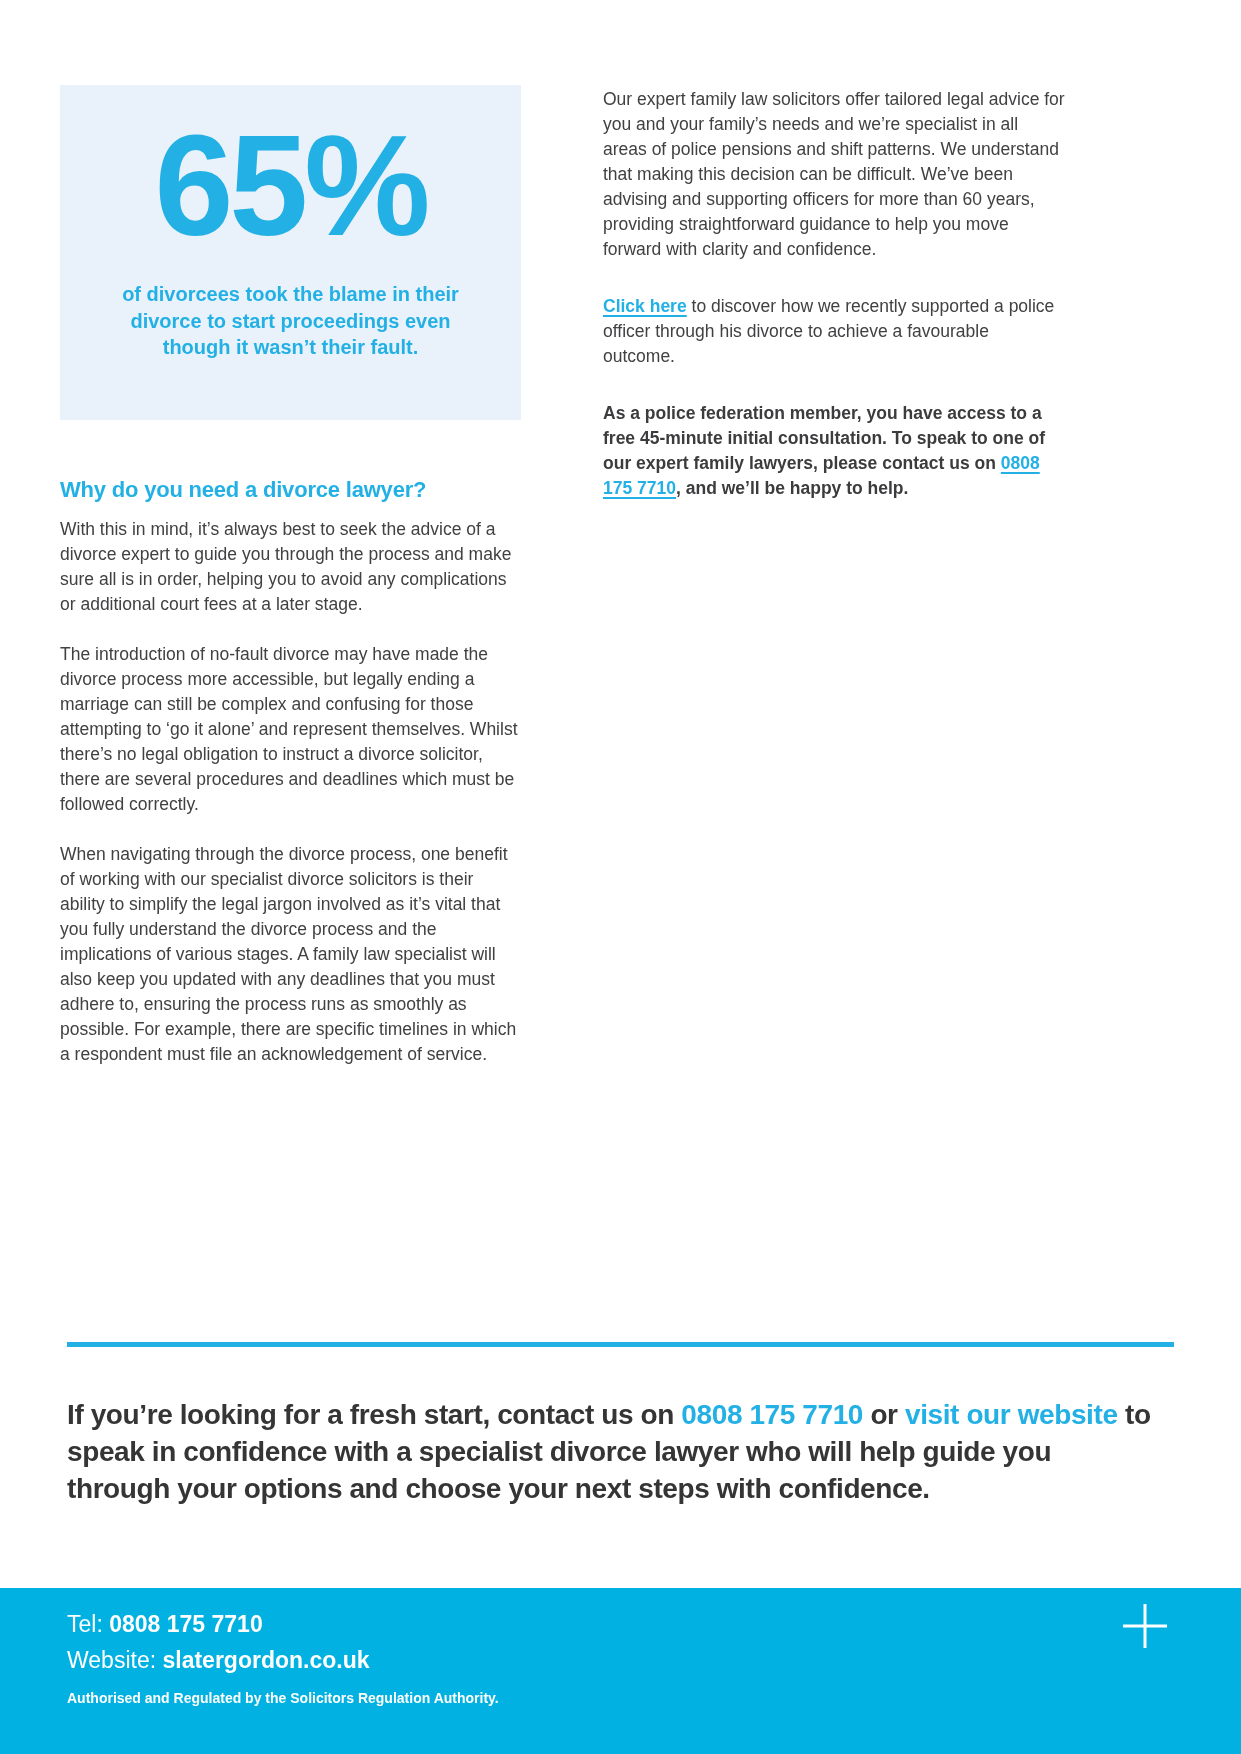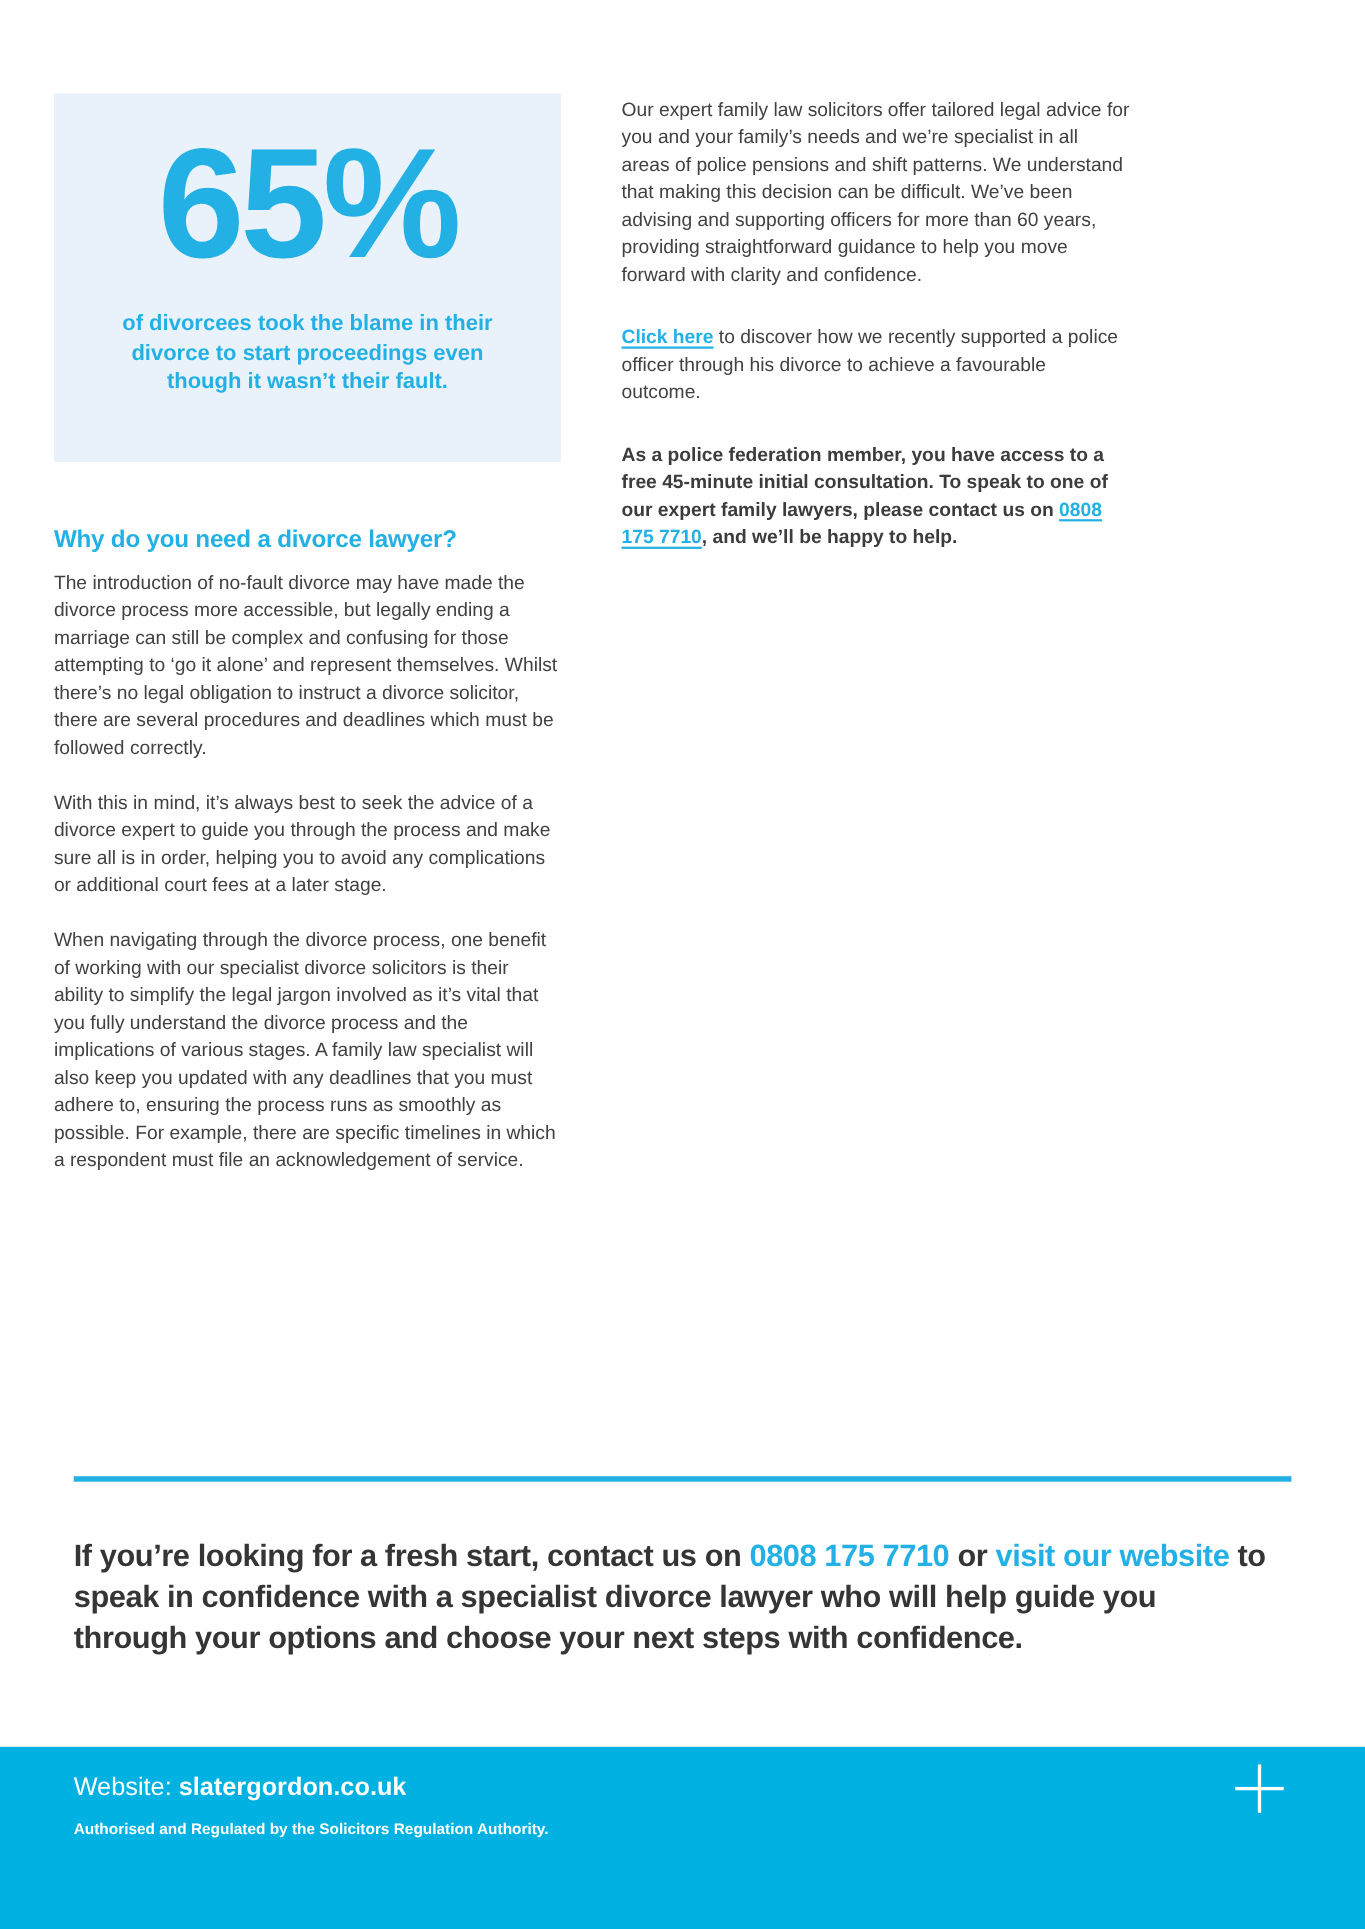--- a/index.html
+++ b/index.html
@@ -6,24 +6,24 @@
   html,body { width:1241px; height:1754px; }
   body {
     position:relative;
     background:#ffffff;
     font-family:"Liberation Sans", sans-serif;
     color:#414042;
     overflow:hidden;
   }
   .content {
     position:absolute;
-    left:49px; top:85px;
+    left:60px; top:85px;
     width:1107px;
     display:flex;
-    gap:55px;
+    gap:82px;
   }
   .col-left { width:461px; }
   .col-right { width:462px; padding-top:2px; }
 
   
   .stat-box {
     width:461px; height:335px;
     background:#e9f2fa;
     text-align:center;
   }
@@ -154,22 +154,22 @@
 
   <div class="col-left">
 
     <div class="stat-box">
       <div class="stat-value">65%</div>
       <div class="stat-caption">of divorcees took the blame in their divorce to start proceedings even though it wasn’t their fault.</div>
     </div>
 
     <h2 class="section-heading">Why do you need a divorce lawyer?</h2>
 
+    <p class="para">With this in mind, it’s always best to seek the advice of a divorce expert to guide you through the process and make sure all is in order, helping you to avoid any complications or additional court fees at a later stage.</p>
     <p class="para">The introduction of no-fault divorce may have made the divorce process more accessible, but legally ending a marriage can still be complex and confusing for those attempting to ‘go it alone’ and represent themselves. Whilst there’s no legal obligation to instruct a divorce solicitor, there are several procedures and deadlines which must be followed correctly.</p>
-    <p class="para">With this in mind, it’s always best to seek the advice of a divorce expert to guide you through the process and make sure all is in order, helping you to avoid any complications or additional court fees at a later stage.</p>
     <p class="para">When navigating through the divorce process, one benefit of working with our specialist divorce solicitors is their ability to simplify the legal jargon involved as it’s vital that you fully understand the divorce process and the implications of various stages. A family law specialist will also keep you updated with any deadlines that you must adhere to, ensuring the process runs as smoothly as possible. For example, there are specific timelines in which a respondent must file an acknowledgement of service.</p>
 
   </div>
 
   <div class="col-right">
 
     <p class="para">Our expert family law solicitors offer tailored legal advice for you and your family’s needs and we’re specialist in all areas of police pensions and shift patterns. We understand that making this decision can be difficult. We’ve been advising and supporting officers for more than 60 years, providing straightforward guidance to help you move forward with clarity and confidence.</p>
 
     <p class="para"><a class="inline-link">Click here</a><span> to discover how we recently supported a police officer through his divorce to achieve a favourable outcome.</span></p>
 
@@ -179,20 +179,21 @@
 
 </div>
 
 <div class="divider"></div>
 
 <div class="cta"><span>If you’re looking for a fresh start, contact us on </span><span class="accent">0808 175 7710</span><span> or </span><a class="cta-link">visit our website</a><span> to speak in confidence with a specialist divorce lawyer who will help guide you through your options and choose your next steps with confidence.</span></div>
 
 <div class="footer">
 
   <div class="footer-contacts">
+    <div class="footer-line"><span>Tel: </span><span class="strong">0808 175 7710</span></div>
     <div class="footer-line"><span>Website: </span><span class="strong">slatergordon.co.uk</span></div>
     <div class="footer-legal">Authorised and Regulated by the Solicitors Regulation Authority.</div>
   </div>
 
   <div class="logo">
     <span class="logo-plus"></span>
   </div>
 
 </div>
 

